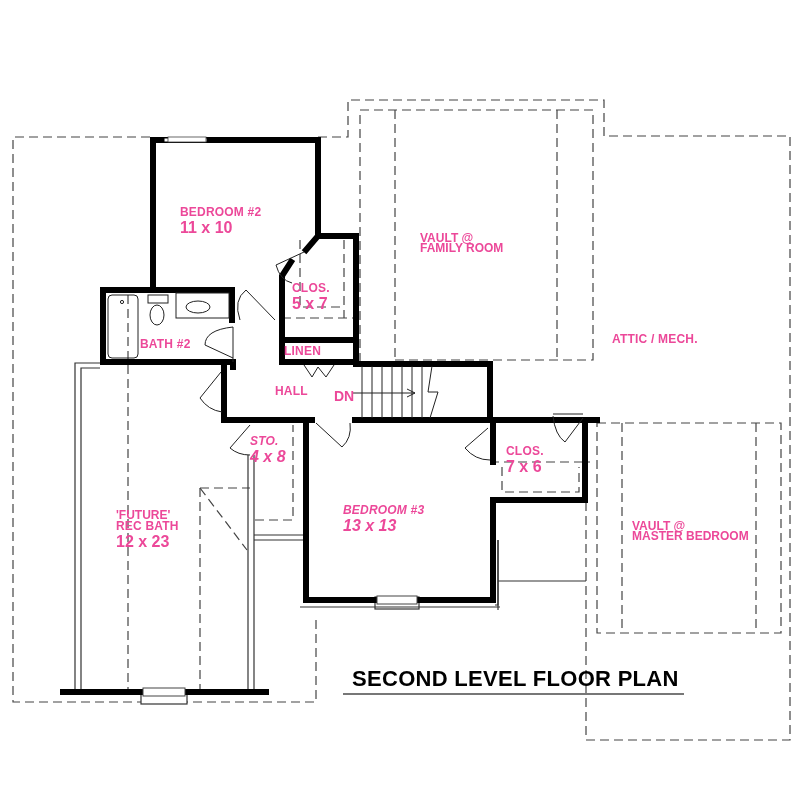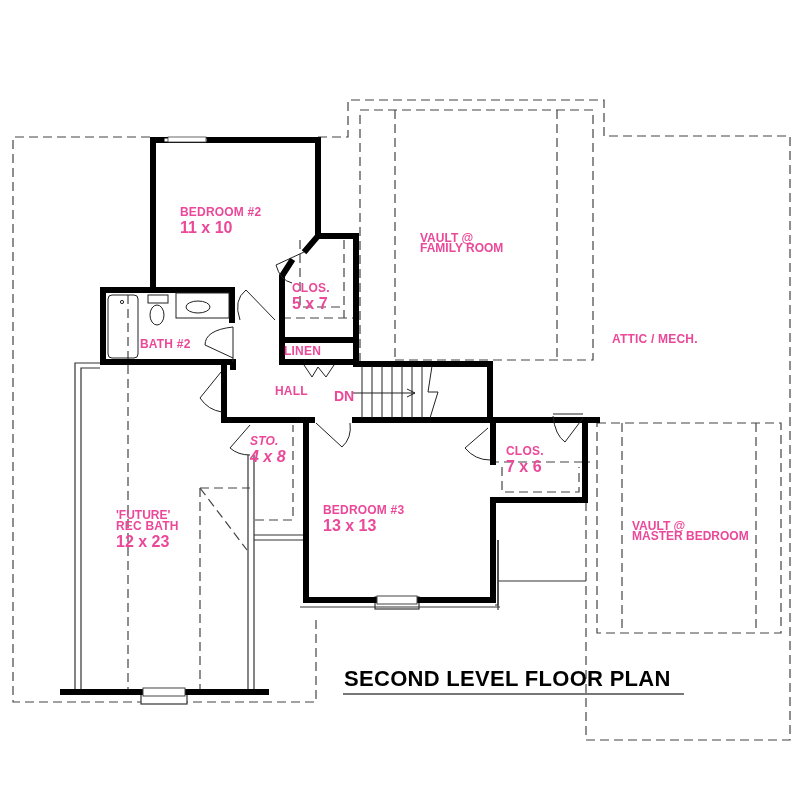--- a/index.html
+++ b/index.html
@@ -2,21 +2,21 @@
 <html><head>
   <meta charset="utf-8">
   <style>
     html, body { margin: 0; padding: 0; background: #ffffff; }
     body { width: 800px; height: 800px; position: relative; overflow: hidden; font-family: "Liberation Sans", sans-serif; }
     #plan { position: absolute; left: 0; top: 0; width: 800px; height: 800px; }
     .lbl { position: absolute; font-family: "Liberation Sans", sans-serif; font-weight: bold; color: #ec4899; text-align: left; white-space: nowrap; line-height: 1; }
     .room-name { font-size: 12px; letter-spacing: 0.2px; }
     .room-dim { font-size: 16px; margin-top: 2px; }
     .small { font-size: 12px; line-height: 10px; }
-    .title { position: absolute; left: 344px; top: 666px; font-size: 22px; font-weight: bold; letter-spacing: 0.3px; color: #000; font-family: "Liberation Sans", sans-serif; }
+    .title { position: absolute; left: 352px; top: 666px; font-size: 22px; font-weight: bold; letter-spacing: 0.3px; color: #000; font-family: "Liberation Sans", sans-serif; }
     .title-rule { position: absolute; left: 343px; top: 693px; width: 341px; height: 2px; background: #777; }
   </style>
 </head>
 <body>
 
 <svg id="plan" viewBox="0 0 800 800" xmlns="http://www.w3.org/2000/svg">
 
   <g fill="none" stroke="#444" stroke-width="1.2" stroke-dasharray="9,5">
 
     <polyline points="150,137 13,137 13,702 316,702 316,615"></polyline>
@@ -173,21 +173,21 @@
   <div class="room-name">STO.</div>
   <div class="room-dim">4 x 8</div>
 </div>
 
 <div class="lbl" style="left:116px; top:510px; width:96px;">
   <div class="small" style="font-size:12px;">'FUTURE'</div>
   <div class="room-name">REC BATH</div>
   <div class="room-dim">12 x 23</div>
 </div>
 
-<div class="lbl" style="left:323px; top:504px; width:110px;">
+<div class="lbl" style="left:343px; top:504px; width:110px;font-style:italic;">
   <div class="room-name">BEDROOM #3</div>
   <div class="room-dim">13 x 13</div>
 </div>
 
 <div class="lbl" style="left:506px; top:445px; width:64px;">
   <div class="room-name">CLOS.</div>
   <div class="room-dim">7 x 6</div>
 </div>
 
 <div class="lbl small" style="left:420px; top:233px; width:110px;">

